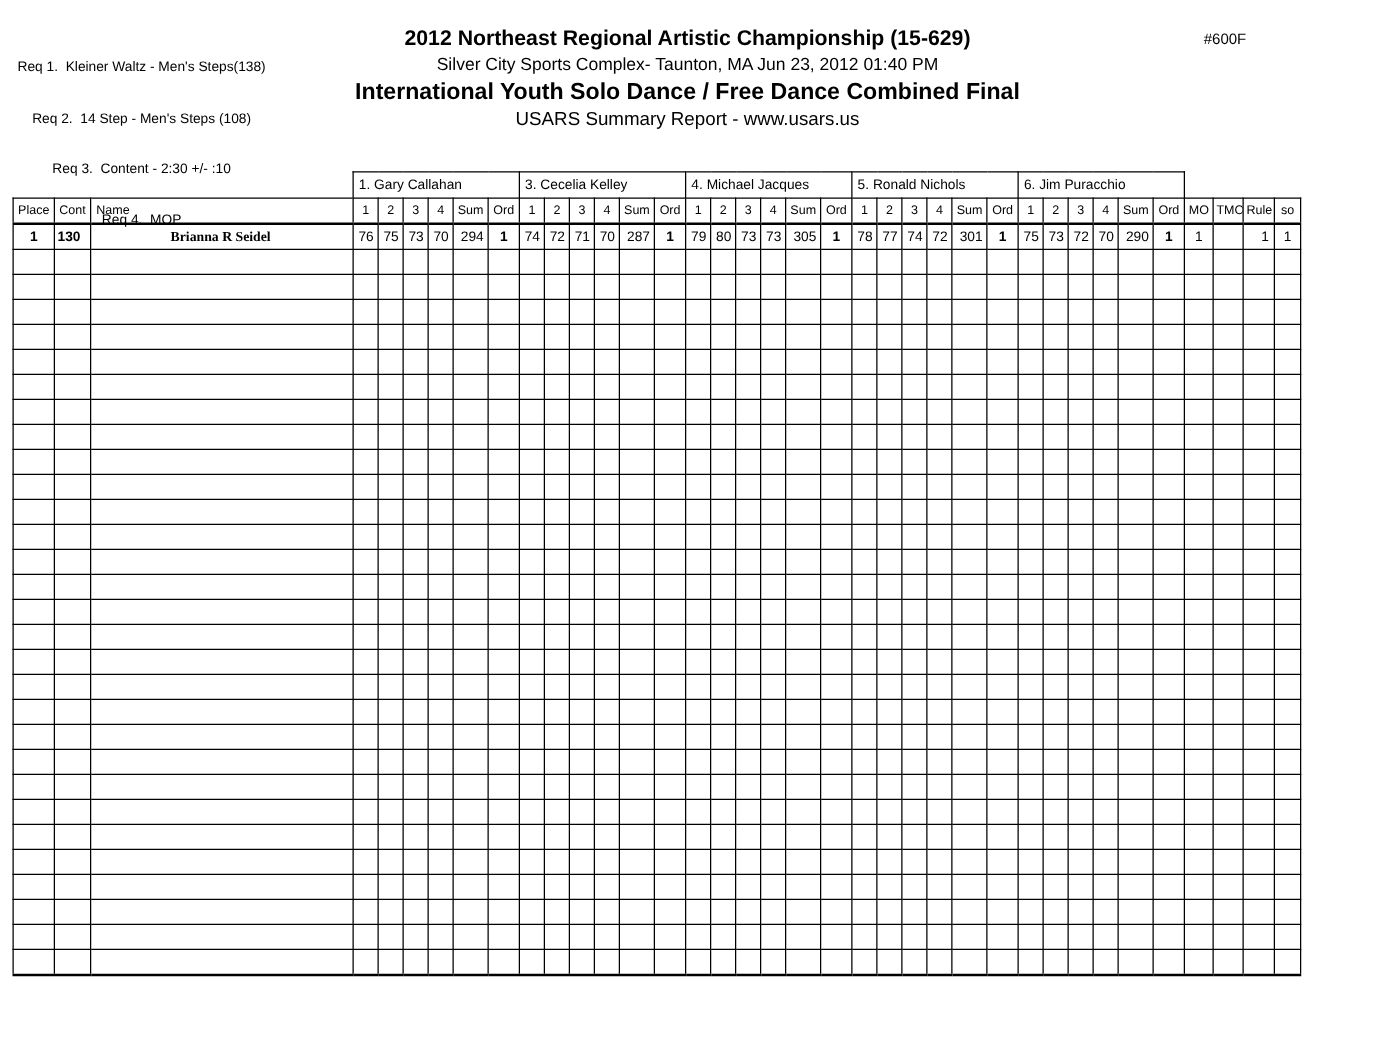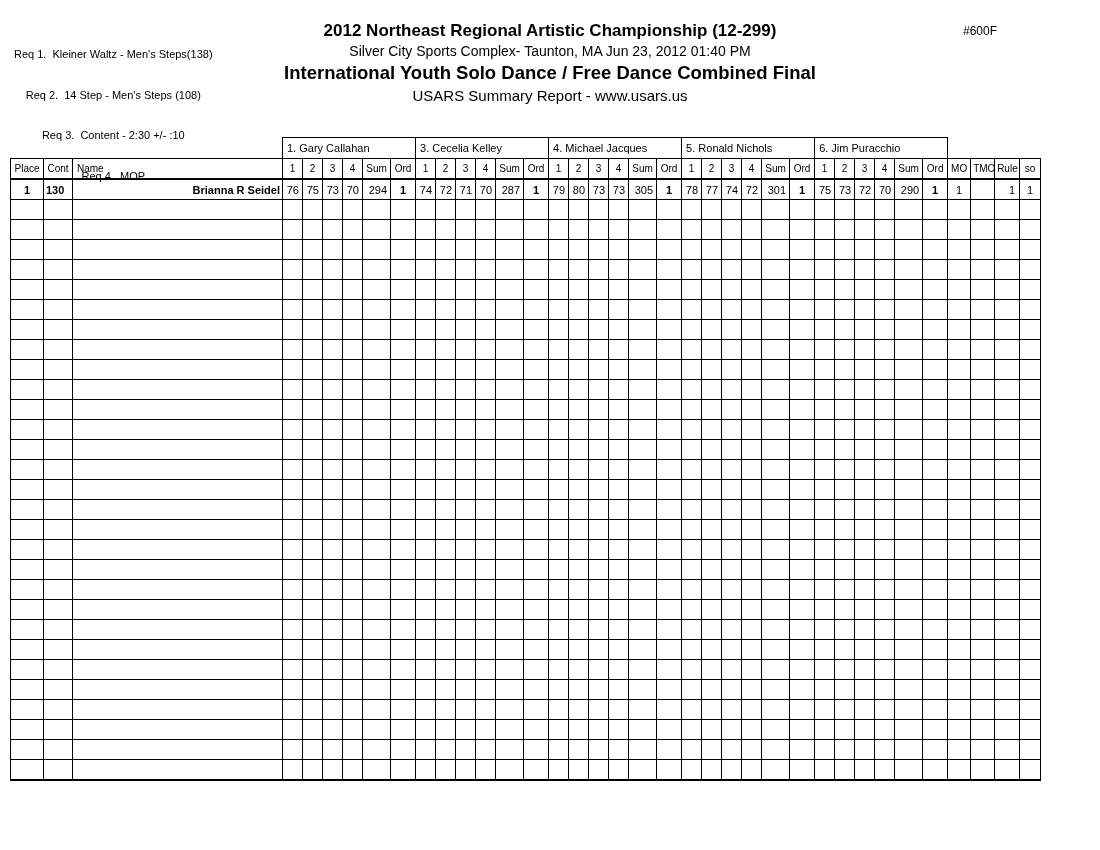--- a/index.html
+++ b/index.html
@@ -34,21 +34,21 @@
   .jrow { height:21px; }
   .jrow td.blank { border:none; }
   .jrow td.jname { text-align:left; padding-left:4px; font-size:11px; }
   .hrow { height:19px; }
   .hrow th { font-weight:normal; font-size:10px; text-align:center; border-bottom:2px solid #000; }
   .hrow th.c-name { text-align:left; padding-left:4px; }
   .c-ord { border-left:3px solid #000; border-right:5px solid #000; text-align:center; font-weight:bold; }
   .drow { height:19px; }
   .drow .c-place { text-align:center; font-weight:bold; }
   .drow .c-cont  { font-weight:bold; padding-right:4px; }
-  .drow .c-name  { text-align:right; font-weight:bold; padding-left:0; }
+  .drow .c-name  { text-align:center; font-weight:bold; padding-left:0;font-family:Liberation Serif, serif; }
   .drow .c-s, .drow .c-sum { text-align:right; padding-right:3px; }
   .drow .c-mo { text-align:center; }
   .drow .c-tmo { text-align:center; }
   .drow .c-rule { text-align:right; padding-right:4px; }
   .drow .c-so { text-align:center; }
   .erow { height:19px; }
   .grid tr:last-child td { border-bottom:2px solid #000; }
 
   
   .footer { position:absolute; left:0; top:749px; width:1100px; height:16px; font-size:11.5px; }
@@ -63,21 +63,21 @@
 <div class="page">
 
   <div class="reqs">
     <div>Req 1.  Kleiner Waltz - Men's Steps(138)</div>
     <div>Req 2.  14 Step - Men's Steps (108)</div>
     <div>Req 3.  Content - 2:30 +/- :10</div>
     <div>Req 4.  MOP</div>
   </div>
 
   <div class="titles">
-    <div class="t1">2012 Northeast Regional Artistic Championship (12-299)</div>
+    <div class="t1">2012 Northeast Regional Artistic Championship (15-629)</div>
     <div class="t2">Silver City Sports Complex- Taunton, MA  Jun 23, 2012  01:40 PM</div>
     <div class="t3">International Youth Solo Dance / Free Dance Combined Final</div>
     <div class="t4">USARS Summary Report - www.usars.us</div>
   </div>
 
   <div class="docnum">#600F</div>
 
   <table class="grid">
     <colgroup>
       <col style="width:33px">

